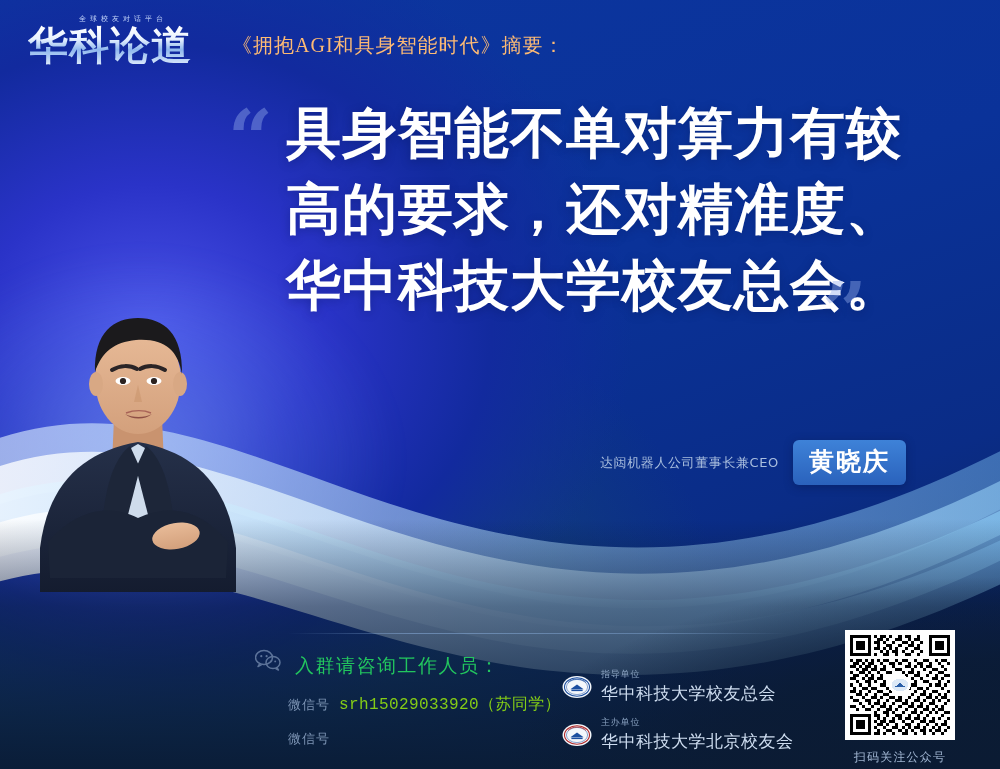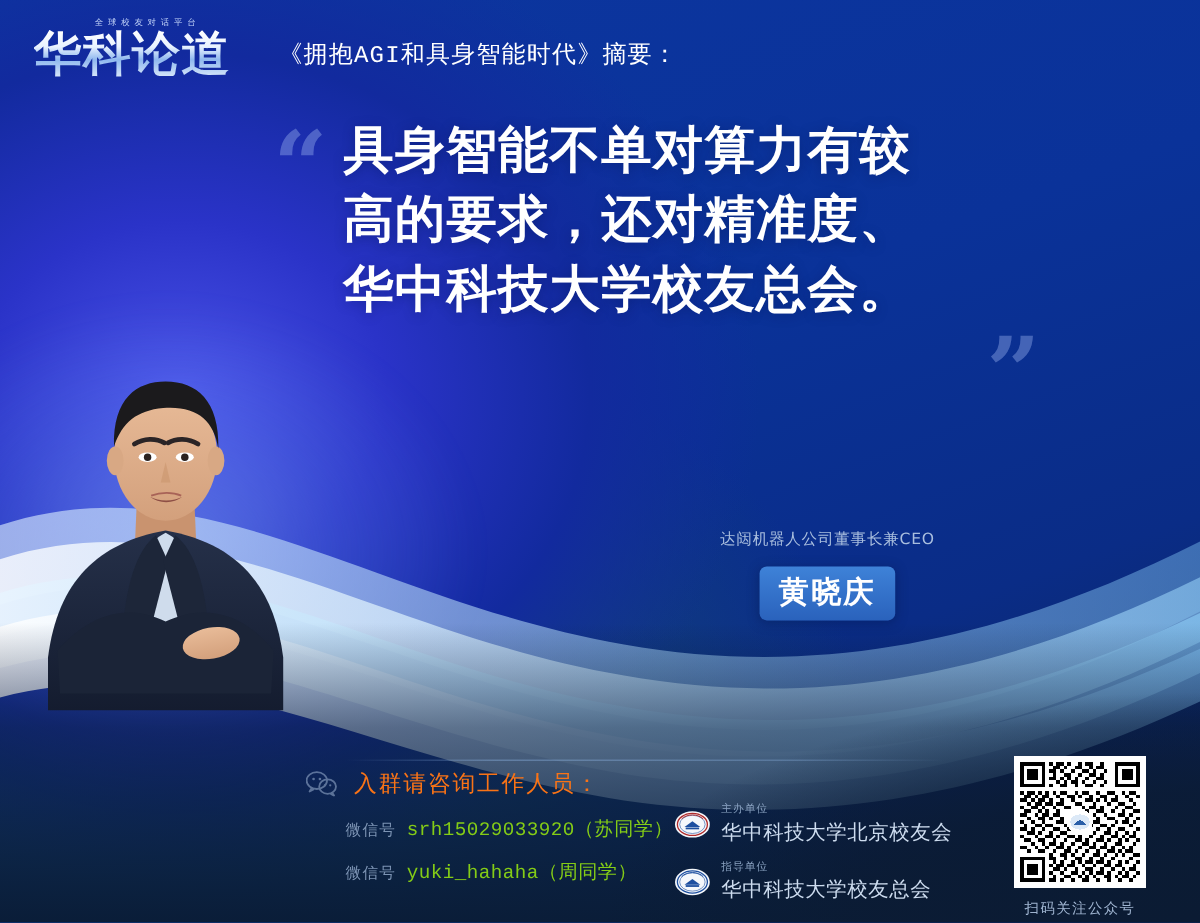--- a/index.html
+++ b/index.html
@@ -59,46 +59,46 @@
   }
   .logo-main {
     font-size:40px; font-weight:bold; letter-spacing:1px;
     line-height:1;
     background:linear-gradient(180deg,#ffffff 0%,#e8f2ff 35%,#8fb8ee 62%,#dbe9fb 100%);
     -webkit-background-clip:text; background-clip:text;
     -webkit-text-fill-color:transparent; color:#eaf2ff;
     font-family:"DejaVu Sans","Liberation Sans",sans-serif;
   }
   .header-title {
-    font-size:20px; color:#ffffff; letter-spacing:1px;
+    font-size:20px; color:#fdba74; letter-spacing:1px;
     padding-bottom:6px; white-space:nowrap;
-    font-family:Liberation Mono, monospace;
+    font-family:Liberation Serif, serif;
   }
 
   
   .quote-wrap { position:absolute; left:228px; top:96px; width:700px; }
   .qmark {
     position:absolute; font-size:78px; line-height:1; font-weight:bold;
     color:rgba(150,175,235,0.42);
     font-family:"DejaVu Serif","Liberation Serif",serif;
   }
   .qmark.open  { left:0px;  top:4px; }
   .qmark.close { left:594px; top:176px; }
   .quote-lines { margin-left:58px; }
   .qline {
-    font-size:42px; font-weight:bold; color:#ffffff;
+    font-size:55px; font-weight:bold; color:#ffffff;
     line-height:1.38; letter-spacing:1px; white-space:nowrap;
     text-shadow:0 2px 10px rgba(0,20,80,0.35);
     font-family:"DejaVu Sans","Liberation Sans",sans-serif;
   }
 
   
   .attrib {
     position:absolute; left:600px; top:440px;
-    display:flex; align-items:center; gap:14px;flex-direction:column;
+    display:flex; align-items:center; gap:14px;
   }
   .attrib-title {
     font-size:13px; color:#a9bede; letter-spacing:.6px;
     font-family:"DejaVu Sans","Liberation Sans",sans-serif;
   }
   .name-badge {
     background:linear-gradient(180deg,#3e82d8 0%,#2a62bc 100%);
     border-radius:6px; padding:5px 16px 7px;
     font-size:25px; font-weight:bold; color:#ffffff; letter-spacing:2px;
     box-shadow:0 2px 10px rgba(0,20,60,.35);
@@ -107,22 +107,23 @@
 
   
   .divider {
     position:absolute; left:288px; top:633px; width:500px; height:1px;
     background:linear-gradient(90deg, rgba(150,190,240,0) 0%, rgba(150,190,240,.45) 25%, rgba(150,190,240,.35) 75%, rgba(150,190,240,0) 100%);
   }
   .footer-left { position:absolute; left:255px; top:640px; }
   .contact-head { display:flex; align-items:center; gap:14px; }
   .wechat-icon { width:26px; height:22px; opacity:.55; }
   .contact-head-text {
-    font-size:19px; color:#f97316; letter-spacing:1.5px;
-    font-family:"DejaVu Sans","Liberation Sans",sans-serif;
+    font-size:19px; color:#22c55e; letter-spacing:1.5px;
+    font-family:"DejaVu Sans","Liberation Sans",sans-serif;
+    margin-top:13px;
   }
   .wx-row { display:flex; align-items:baseline; gap:9px; margin-top:15px; margin-left:33px; }
   .wx-label {
     font-size:13px; color:#7d94b4; letter-spacing:1px;
     font-family:"DejaVu Sans","Liberation Sans",sans-serif;
   }
   .wx-value {
     font-size:16px; color:#84cc16; letter-spacing:.4px;
     font-family:Liberation Mono, monospace;
     text-align:right;
@@ -286,55 +287,54 @@
       </span>
       <span class="contact-head-text">入群请咨询工作人员：</span>
     </div>
 
     <div class="wx-row">
       <span class="wx-label">微信号</span>
       <span class="wx-value">srh15029033920（苏同学）</span>
     </div>
     <div class="wx-row">
       <span class="wx-label">微信号</span>
-      <span class="wx-value">yuki_hahaha（周同学）</span>
     </div>
   </div>
 
   <div class="orgs">
+    <div class="org-row">
+      <span class="org-seal">
+        <svg width="30" height="30" viewBox="0 0 30 30">
+          <ellipse cx="15" cy="15" rx="14.5" ry="11" fill="#f4f7fb"></ellipse>
+          <ellipse cx="15" cy="15" rx="12.5" ry="9.2" fill="none" stroke="#1d4fa0" stroke-width="1.1"></ellipse>
+          <ellipse cx="15" cy="15" rx="10.6" ry="7.6" fill="none" stroke="#1d4fa0" stroke-width=".5"></ellipse>
+          <path d="M8.4,17.2 L15,12.4 L21.6,17.2 Z" fill="#1d4fa0"></path>
+          <rect x="9.4" y="17.6" width="11.2" height="1.5" fill="#1d4fa0"></rect>
+          <path d="M6,10.5 A11,8 0 0 1 24,10.5" fill="none" stroke="#1d4fa0" stroke-width=".8"></path>
+        </svg>
+      </span>
+      <span class="org-texts">
+        <span class="org-kind">指导单位</span>
+        <span class="org-name">华中科技大学校友总会</span>
+      </span>
+    </div>
     <div class="org-row">
       <span class="org-seal">
         <svg width="30" height="30" viewBox="0 0 30 30">
           <ellipse cx="15" cy="15" rx="14.5" ry="11" fill="#f4f7fb"></ellipse>
           <ellipse cx="15" cy="15" rx="12.5" ry="9.2" fill="none" stroke="#b02a2a" stroke-width="1.1"></ellipse>
           <ellipse cx="15" cy="15" rx="10.6" ry="7.6" fill="none" stroke="#1d4fa0" stroke-width=".5"></ellipse>
           <path d="M8.4,17.2 L15,12.4 L21.6,17.2 Z" fill="#1d4fa0"></path>
           <rect x="9.4" y="17.6" width="11.2" height="1.5" fill="#1d4fa0"></rect>
           <path d="M6,10.5 A11,8 0 0 1 24,10.5" fill="none" stroke="#b02a2a" stroke-width=".8"></path>
         </svg>
       </span>
       <span class="org-texts">
         <span class="org-kind">主办单位</span>
         <span class="org-name">华中科技大学北京校友会</span>
-      </span>
-    </div>
-    <div class="org-row">
-      <span class="org-seal">
-        <svg width="30" height="30" viewBox="0 0 30 30">
-          <ellipse cx="15" cy="15" rx="14.5" ry="11" fill="#f4f7fb"></ellipse>
-          <ellipse cx="15" cy="15" rx="12.5" ry="9.2" fill="none" stroke="#1d4fa0" stroke-width="1.1"></ellipse>
-          <ellipse cx="15" cy="15" rx="10.6" ry="7.6" fill="none" stroke="#1d4fa0" stroke-width=".5"></ellipse>
-          <path d="M8.4,17.2 L15,12.4 L21.6,17.2 Z" fill="#1d4fa0"></path>
-          <rect x="9.4" y="17.6" width="11.2" height="1.5" fill="#1d4fa0"></rect>
-          <path d="M6,10.5 A11,8 0 0 1 24,10.5" fill="none" stroke="#1d4fa0" stroke-width=".8"></path>
-        </svg>
-      </span>
-      <span class="org-texts">
-        <span class="org-kind">指导单位</span>
-        <span class="org-name">华中科技大学校友总会</span>
       </span>
     </div>
   </div>
 
   <div class="qr-block">
     <div class="qr-box">
       <svg width="100" height="100" viewBox="0 0 33 33" shape-rendering="crispEdges">
         <rect width="33" height="33" fill="#fff"></rect>
         <g fill="#000">
           <path d="M0,0h7v7h-7z M1,1v5h5v-5z"></path>

